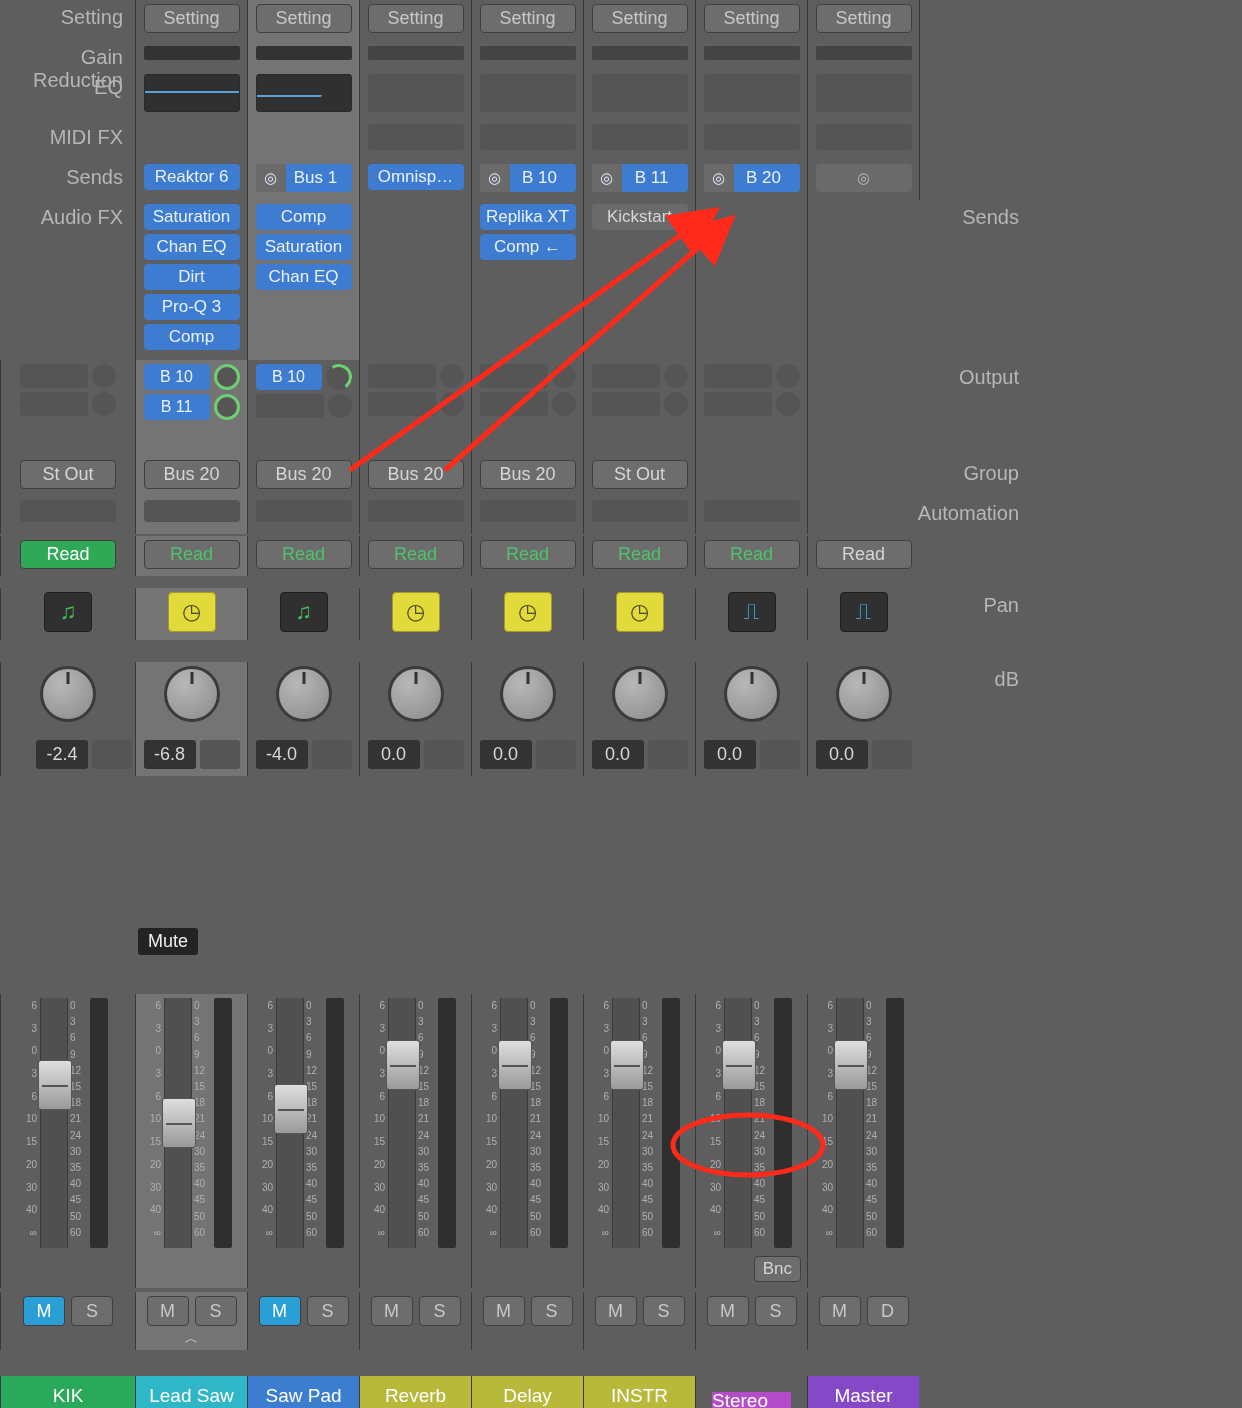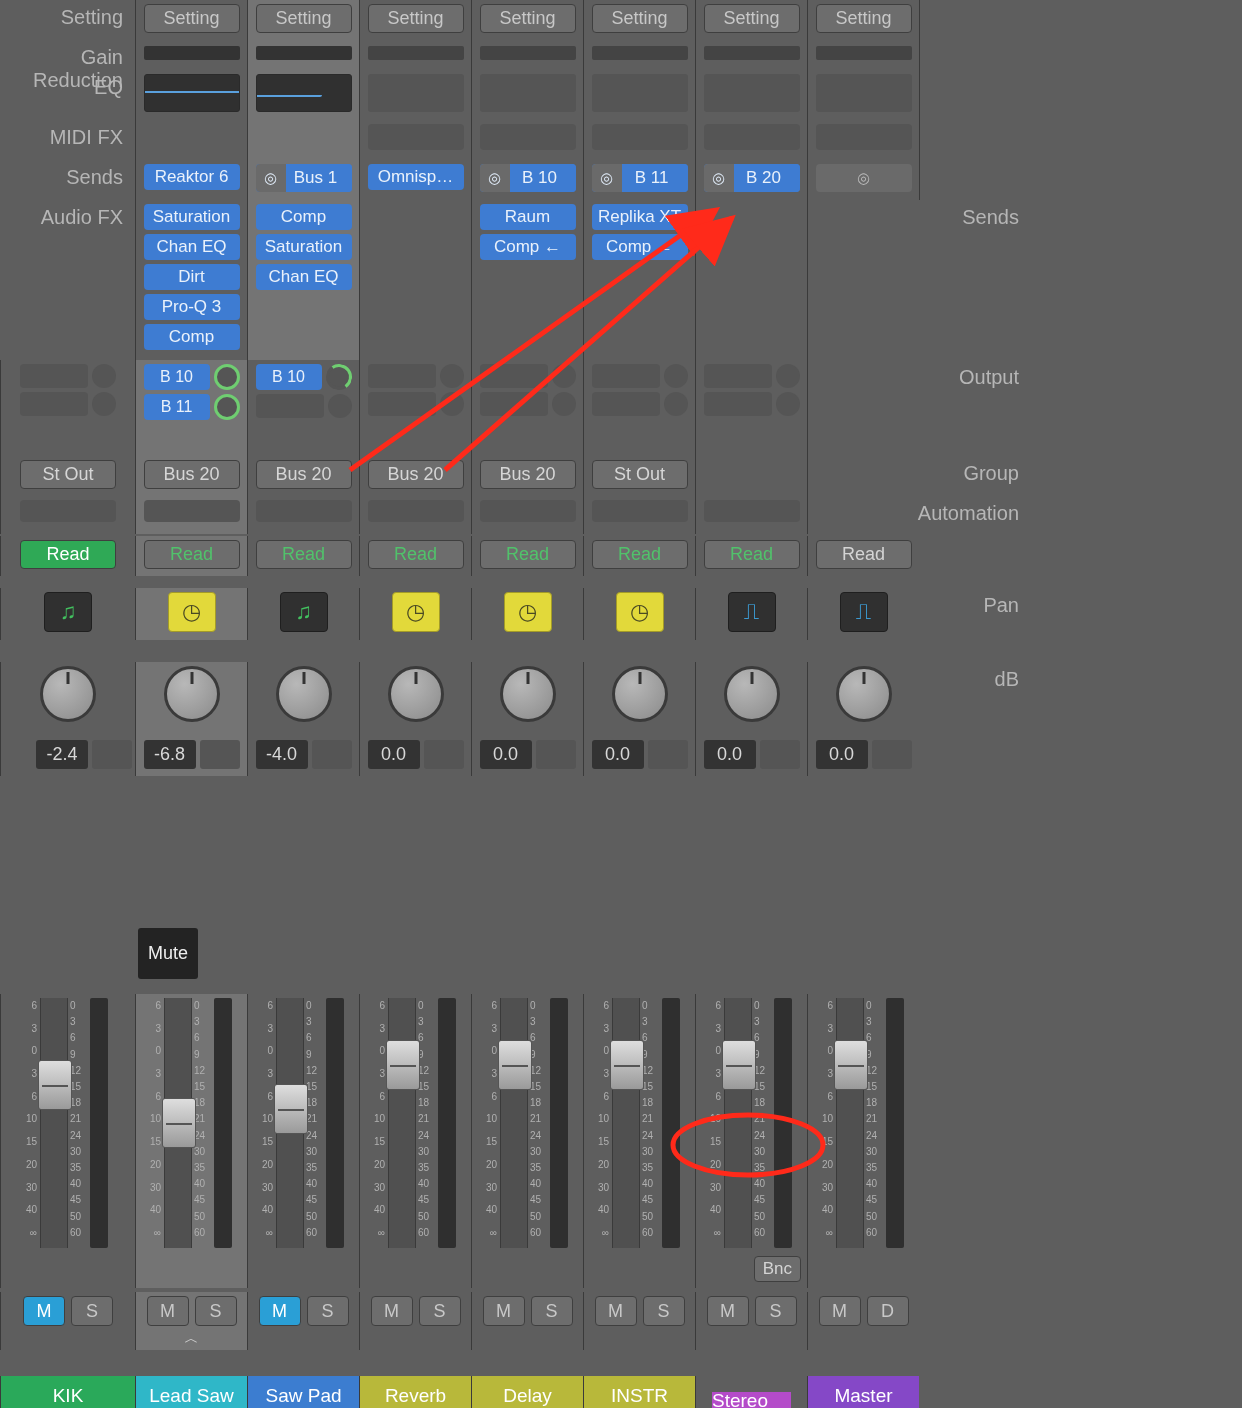--- a/index.html
+++ b/index.html
@@ -304,21 +304,21 @@
     align-items:center;
     justify-content:center;
     color:#fff;
     font-size:19px;
     font-weight:500;
   }
   .tooltip {
     position:absolute;
     background: rgba(30,30,30,0.92);
     color:#eee;
-    padding: 15px 10px;
+    padding: 3px 10px;
     border-radius: 3px;
     font-size: 18px;
     z-index: 50;
   }
   .arrow-svg {
     position:absolute;
     top:0; left:0;
     width:1242px;
     height:1408px;
     pointer-events:none;
@@ -473,26 +473,25 @@
       <div class="plugin">Pro-Q 3</div>
       <div class="plugin">Comp</div>
     </div>
     <div class="cell border-left strip-selected" style="height: 160px; position: relative;">
       <div class="plugin">Comp</div>
       <div class="plugin">Saturation</div>
       <div class="plugin">Chan EQ</div>
     </div>
     <div class="cell border-left" style="height: 160px; position: relative;"></div>
     <div class="cell border-left" style="height: 160px; position: relative;">
-      <div class="plugin">Raum</div>
-      <div class="plugin">Comp ←</div>
-    </div>
-    <div class="cell border-left" style="height: 160px; position: relative;">
       <div class="plugin">Replika XT</div>
       <div class="plugin">Comp ←</div>
+    </div>
+    <div class="cell border-left" style="height: 160px; position: relative;">
+      <div class="plugin gray">Kickstart</div>
     </div>
     <div class="cell border-left" style="height: 160px; position: relative;"></div>
     <div class="cell border-left" style="height: 160px; position: relative;"></div>
     <div class="row-label" style="height: 96px;">Sends</div>
     <div class="cell border-left" style="height: 96px; position: relative;">
       <div class="send-empty-row">
         <div class="a"></div>
         <div class="b"></div>
       </div>
       <div class="send-empty-row">

